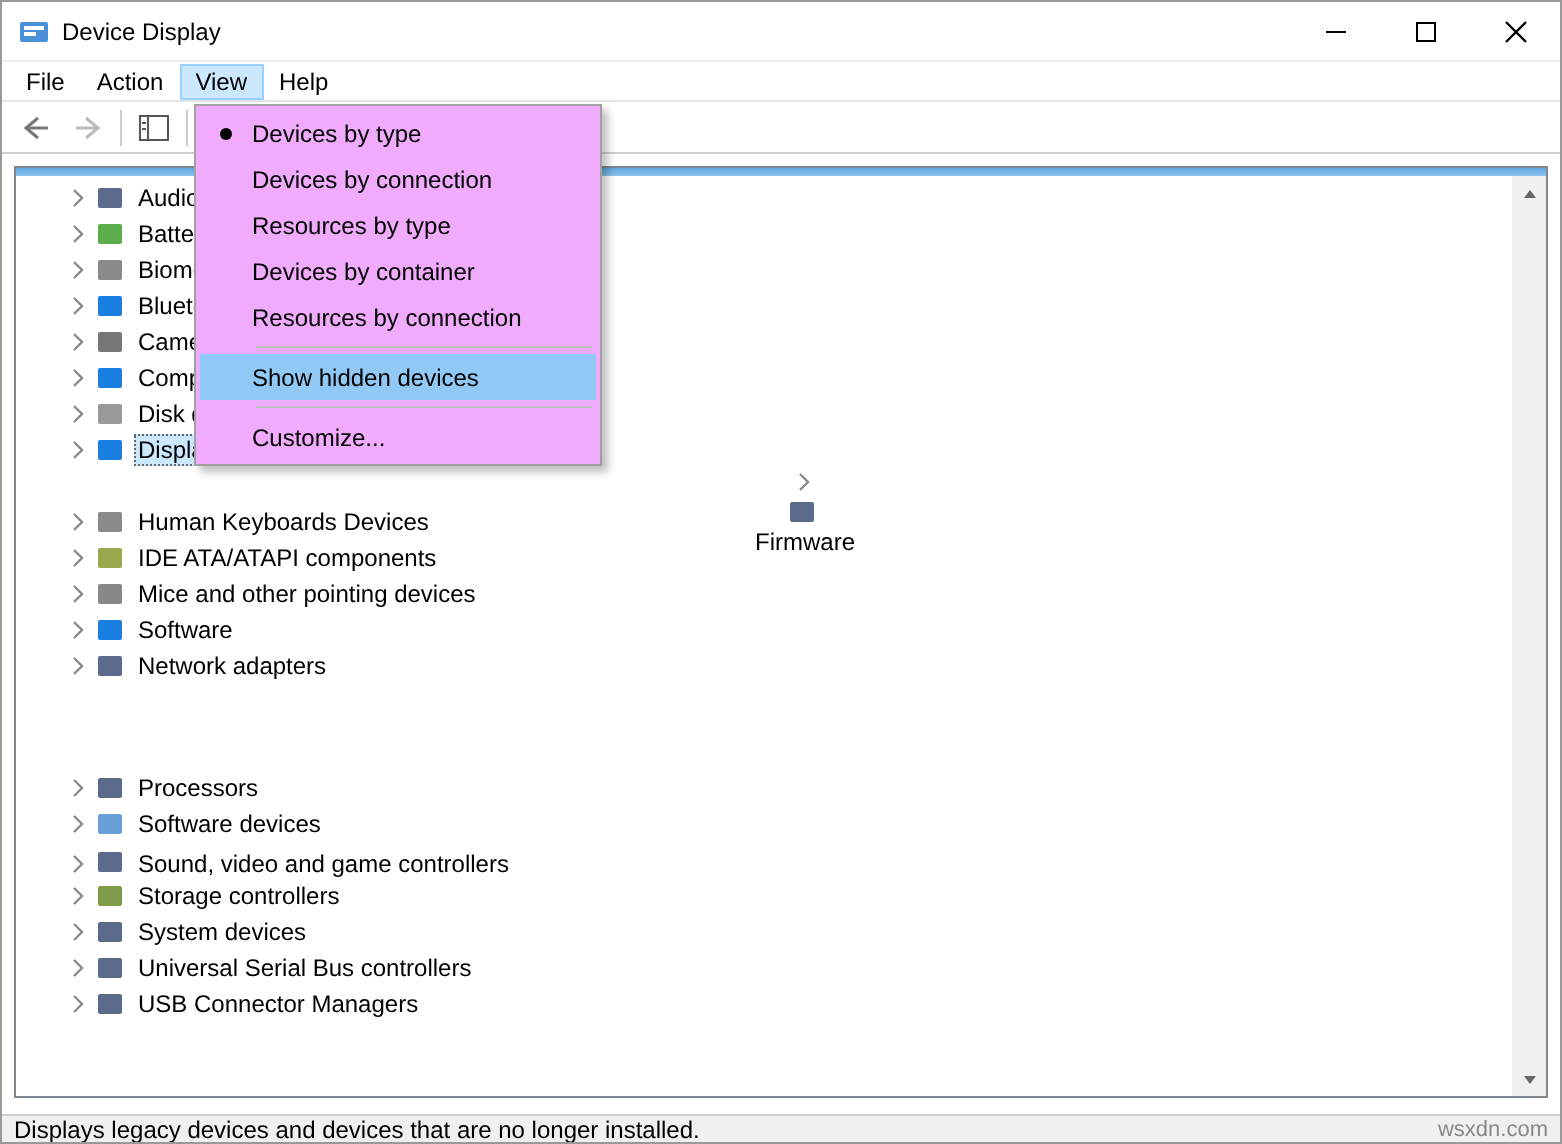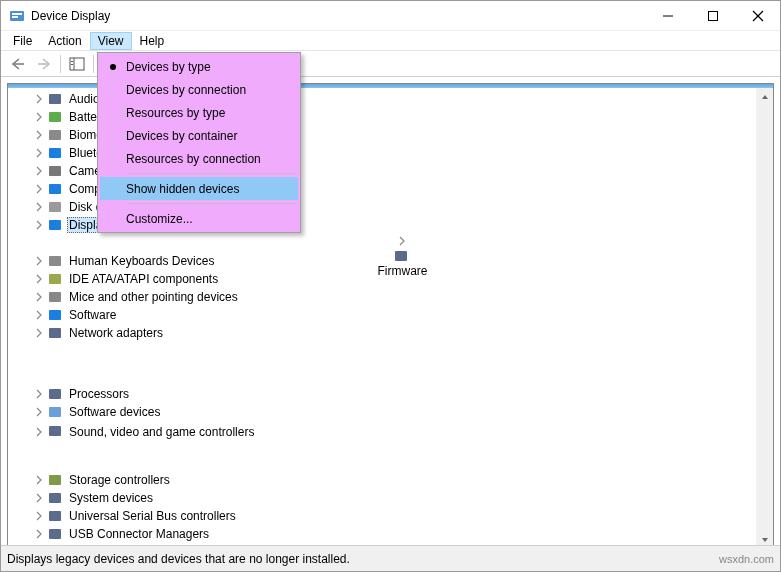--- a/index.html
+++ b/index.html
@@ -125,21 +125,21 @@
     .tree-row .label { padding: 0 2px; }
     .tree-row.selected .label {
       background: #cce8ff;
       border: 1px dotted #666;
       padding: 0 1px;
     }
     
     .statusbar {
       position: absolute;
       left: 0; right: 0; bottom: 0;
-      height: 26px;
+      height: 14px;
       border-top: 1px solid #d0d0d0;
       background: #f0f0f0;
       display: flex;
       align-items: center;
       padding: 0 6px;
       font-size: 12px;
       justify-content: space-between;
       gap: 40px;
     }
     .watermark {
@@ -440,21 +440,21 @@
           <span class="expander">
             <svg width="10" height="10" viewBox="0 0 10 10">
               <path d="M3 1 L7 5 L3 9" fill="none" stroke="#888" stroke-width="1.2"></path>
             </svg>
           </span>
           <span class="dev-icon">
             <span class="sq" style="background:#5a6b8c"></span>
           </span>
           <span class="label">Sound, video and game controllers</span>
         </div>
-        <div class="tree-row" style="padding-left: 18px; margin-top: 32px;">
+        <div class="tree-row" style="padding-left: 18px;">
           <span class="expander">
             <svg width="10" height="10" viewBox="0 0 10 10">
               <path d="M3 1 L7 5 L3 9" fill="none" stroke="#888" stroke-width="1.2"></path>
             </svg>
           </span>
           <span class="dev-icon">
             <span class="sq" style="background:#7e9b4a"></span>
           </span>
           <span class="label">Storage controllers</span>
         </div>

